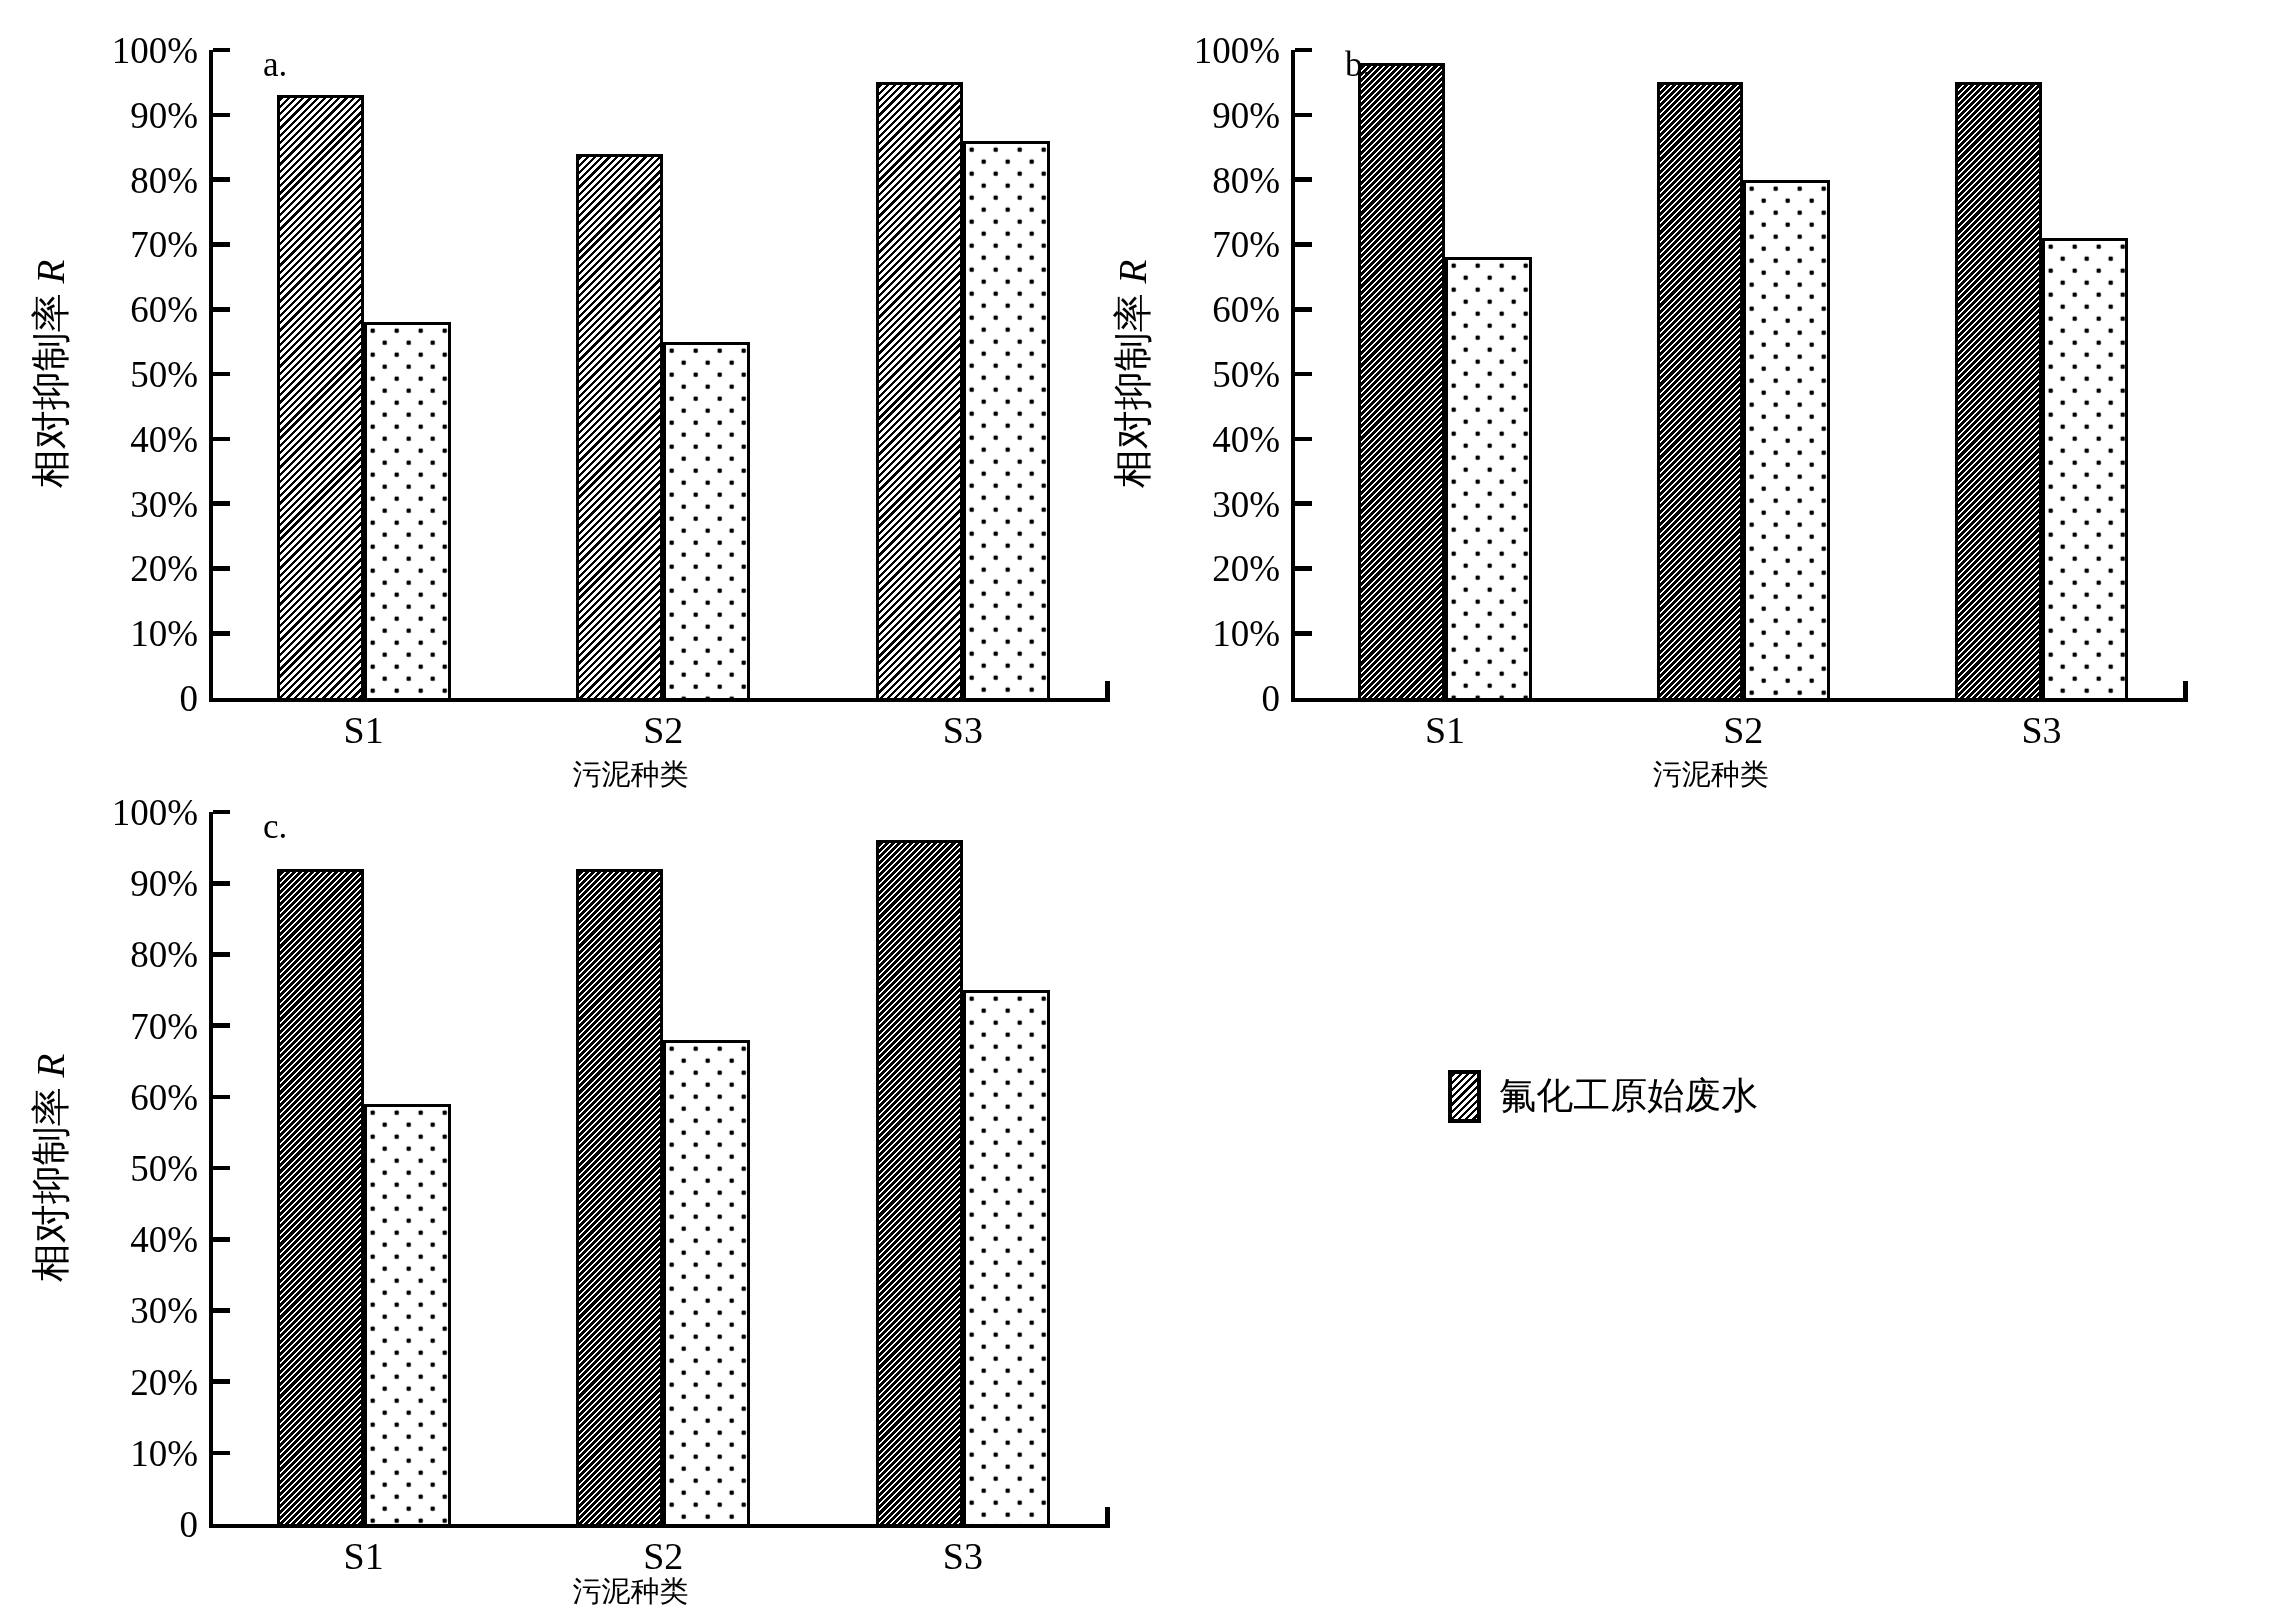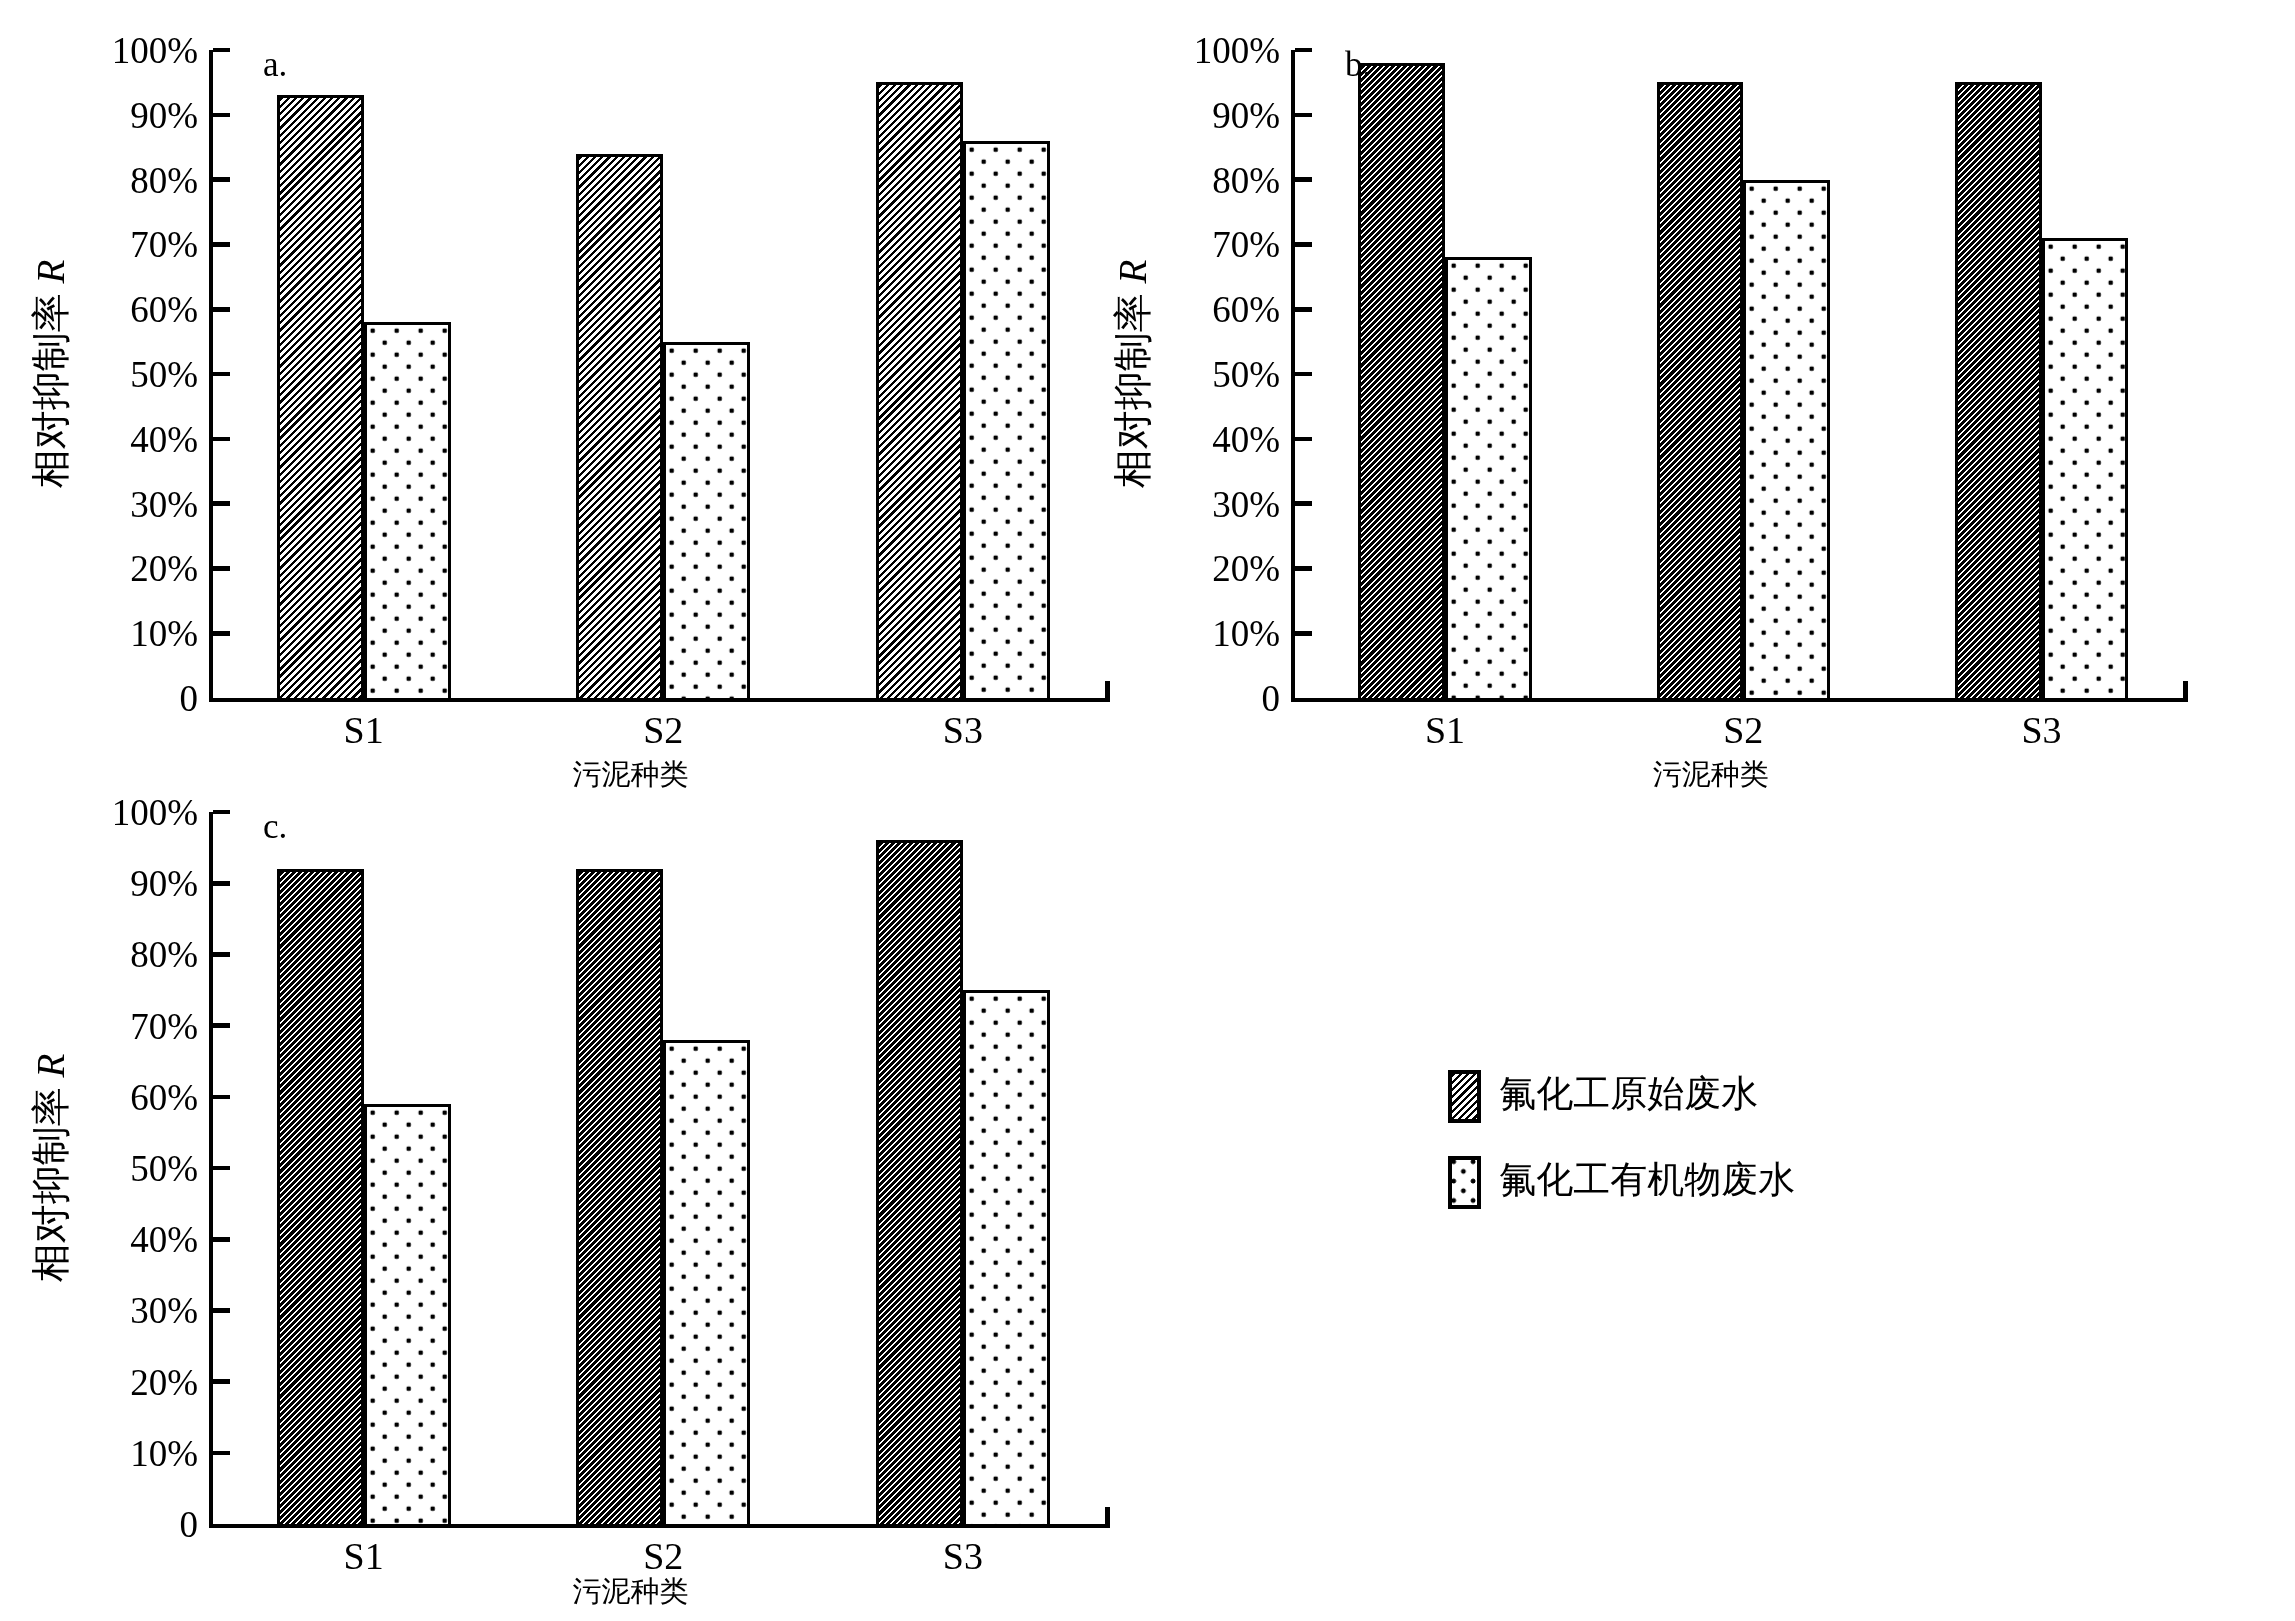--- a/index.html
+++ b/index.html
@@ -77,21 +77,21 @@
   .lrow{display:flex;align-items:center;margin-bottom:33px;}
   .lswatch{
     width:33px;height:53px;
     border:4.6px solid #000;box-sizing:border-box;
     margin-right:18.3px;flex:0 0 auto;
   }
   .lswatch.dots{
     background-size:19.4px 19.4px;
     background-position:1.7px 1.7px,11.4px 11.4px;
   }
-  .llabel{font-size:37px;line-height:1.2;white-space:nowrap;font-family:Liberation Mono, monospace;}
+  .llabel{font-size:37px;line-height:1.2;white-space:nowrap;}
 </style>
 </head>
 <body>
 
 <div class="panel" id="panel-0" style="left: 209px; top: 50px; width: 897px; height: 648px;">
   <div class="plot">
       <div class="tlabel" style="bottom: 0%;">0</div>
       <div class="tick" style="bottom: calc(10% - 2.3px);"></div>
       <div class="tlabel" style="bottom: 10%;">10%</div>
       <div class="tick" style="bottom: calc(20% - 2.3px);"></div>
@@ -210,18 +210,14 @@
     <span class="ytitle-inner"><span class="yt-cn">相对抑制率</span> <span class="yt-var">R</span></span>
   </div>
   <div class="xtitle">污泥种类</div>
 </div>
 
 <div class="legend">
   <div class="lrow">
     <span class="lswatch hatch-light"></span>
     <span class="llabel">氟化工原始废水</span>
   </div>
-  <div class="lrow">
-    <span class="lswatch dots"></span>
-    <span class="llabel">氟化工有机物废水</span>
-  </div>
 </div>
 
 
 </body></html>

